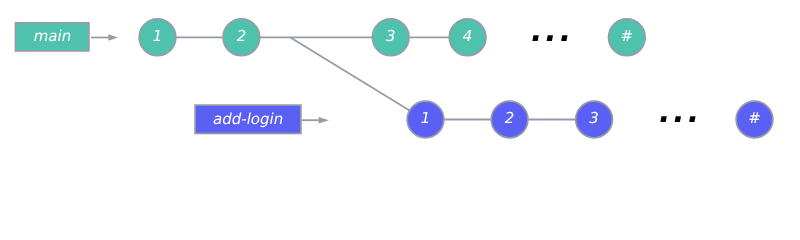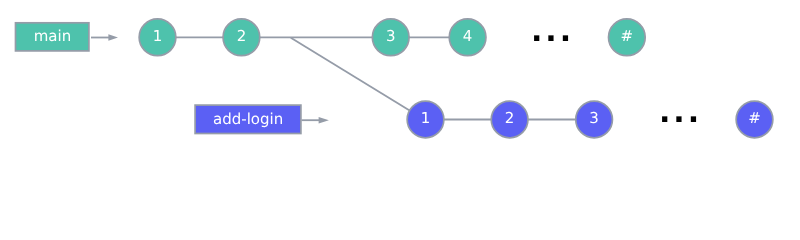--- a/index.html
+++ b/index.html
@@ -1,18 +1,18 @@
 <!DOCTYPE html>
 <html><head>
 <meta charset="utf-8">
 <title>git branch diagram</title>
 <style>
   html,body{margin:0;padding:0;background:#ffffff;}
   body{width:800px;height:167px;overflow:hidden;font-family:"DejaVu Sans",sans-serif;}
-  #stage{position:relative;width:783px;height:167px;background:#ffffff;}
+  #stage{position:relative;width:783px;height:167px;background:#ffffff;font-style:italic;}
   svg.canvas{position:absolute;left:0;top:0;width:800px;height:167px;display:block;will-change:transform;}
   text{font-family:"DejaVu Sans",sans-serif;-webkit-font-smoothing:antialiased;text-rendering:geometricPrecision;}
   .node-label{font-size:15px;text-anchor:middle;}
   .branch-label{font-size:15px;text-anchor:middle;}
   .ellipsis{font-size:30px;font-weight:bold;text-anchor:middle;letter-spacing:3.05px;}
 </style>
 </head>
 <body>
 
 <div id="stage">

